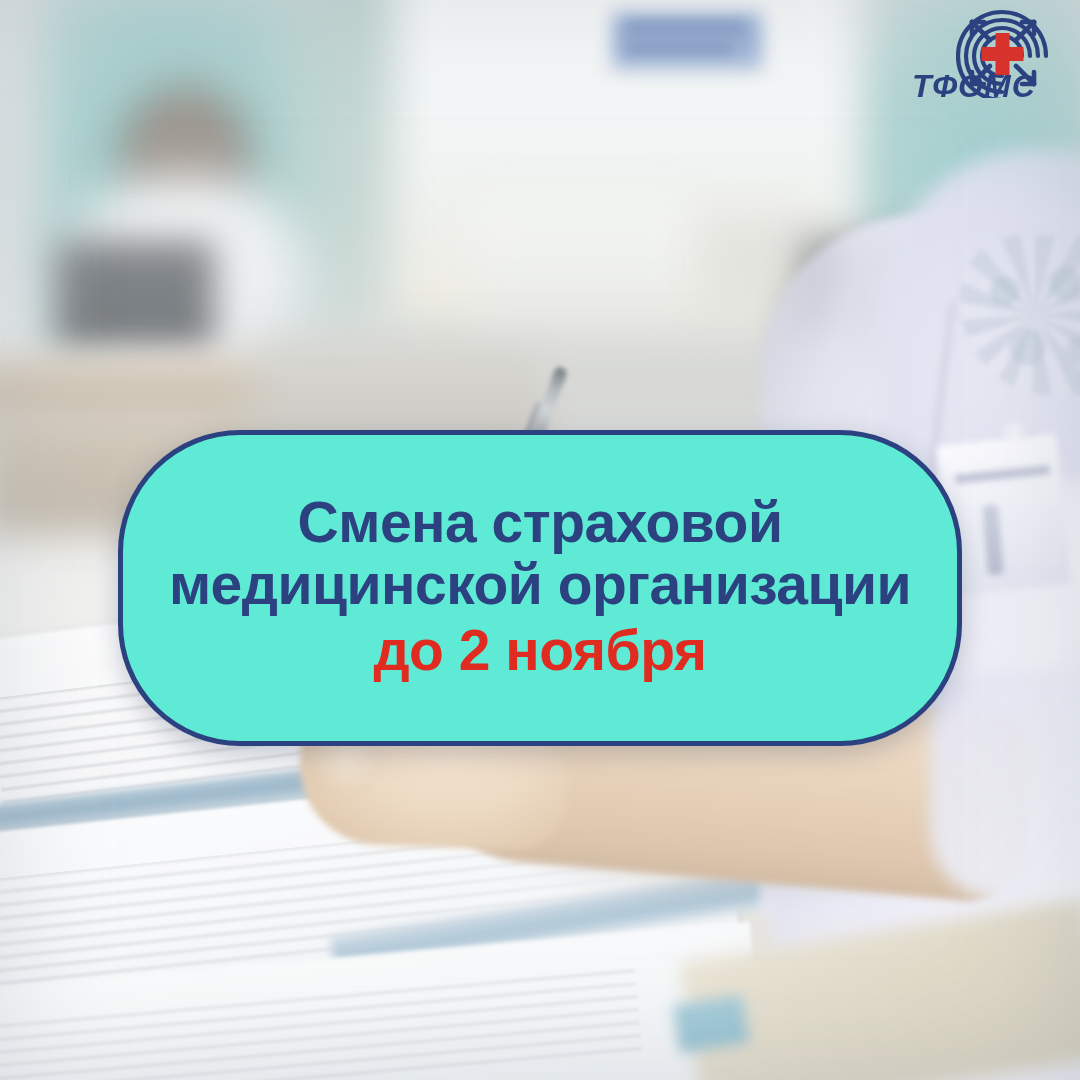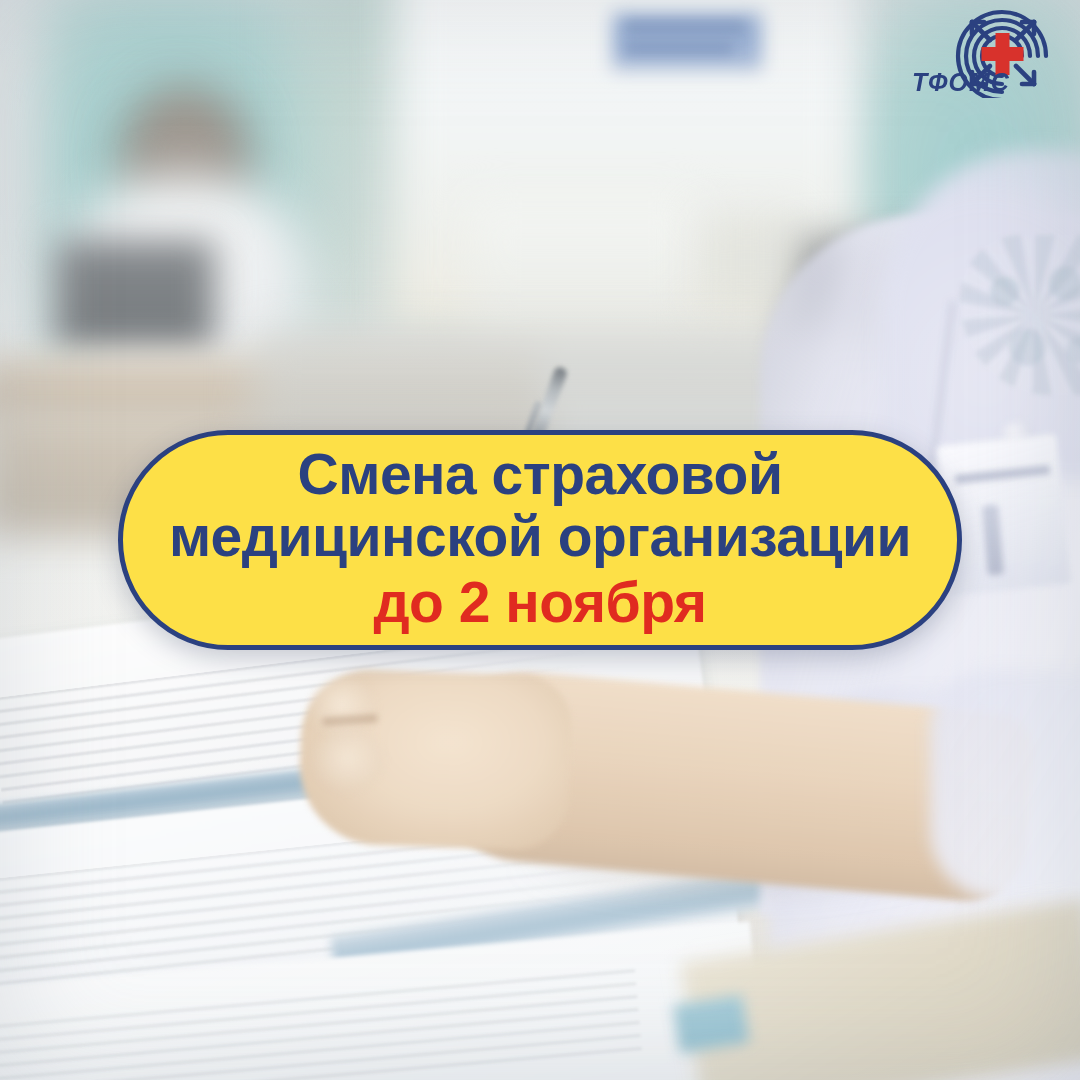--- a/index.html
+++ b/index.html
@@ -346,37 +346,37 @@
     position: absolute;
     right: 4px;
     top: 0px;
     width: 104px;
     height: 92px;
   }
   .logo-text {
     position: absolute;
     left: -6px;
     top: 62px;
-    font-size: 25px;
+    font-size: 32px;
     font-weight: 700;
     font-style: italic;
     letter-spacing: 1px;
     color: #2b4180;
     font-family: "Liberation Sans", sans-serif;
     white-space: nowrap;
   }
 
   
   .card {
     position: absolute;
     left: 118px;
     top: 430px;
     width: 844px;
-    height: 220px;
-    background: #fde047;
+    height: 316px;
+    background: #5eead4;
     border: 5px solid #2b4180;
     border-radius: 122px;
     box-sizing: border-box;
     box-shadow: 0 8px 26px rgba(60,72,100,0.28);
     display: flex;
     flex-direction: column;
     align-items: center;
     justify-content: center;
     padding: 6px 40px 10px;
   }

